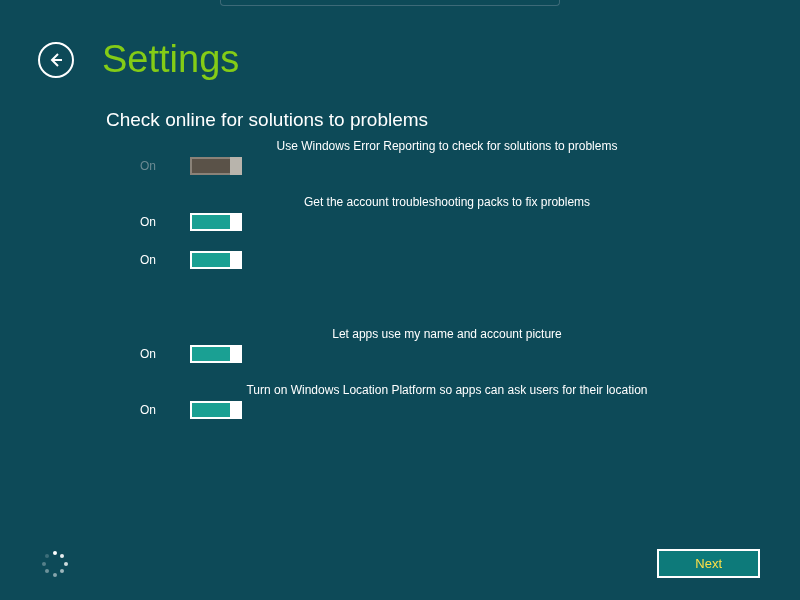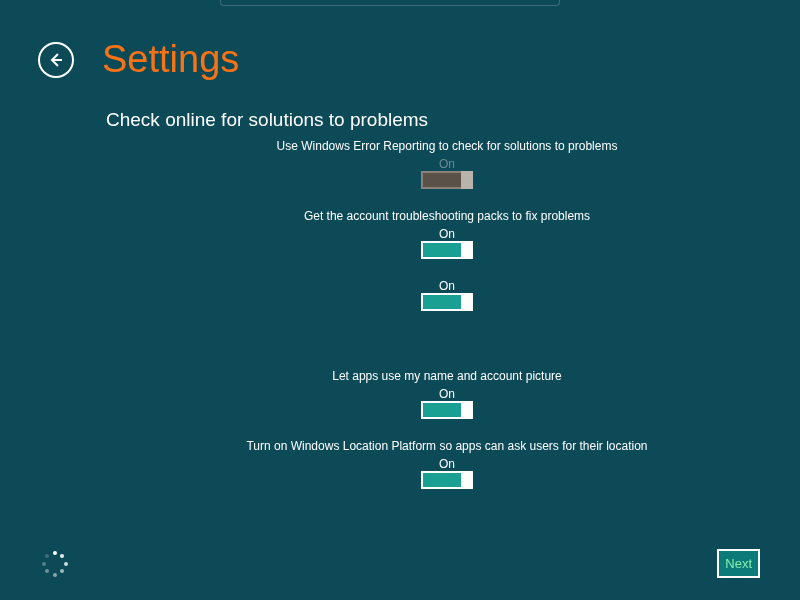--- a/index.html
+++ b/index.html
@@ -25,21 +25,21 @@
       display: flex;
       align-items: center;
       justify-content: center;
       cursor: pointer;
       margin-right: 28px;
     }
     .back-btn svg { display: block; }
     .title {
       font-size: 38px;
       font-weight: 200;
-      color: #f97316;
+      color: #84cc16;
     }
     .content {
       padding: 28px 12px 0 106px;
     }
     .section-heading {
       font-size: 19px;
       font-weight: 300;
       color: #ffffff;
       margin-bottom: 8px;
     }
@@ -48,21 +48,20 @@
       text-align: center;
     }
     .setting-desc {
       font-size: 12px;
       color: #ffffff;
       margin-bottom: 4px;
     }
     .setting-row {
       display: flex;
       align-items: center;
-      flex-direction: column;
     }
     .setting-state {
       font-size: 12px;
       width: 84px;
     }
     .state-on { color: #ffffff; }
     .state-disabled { color: #6b8a92; }
     .toggle {
       width: 52px;
       height: 18px;
@@ -111,23 +110,23 @@
     .spinner span {
       position: absolute;
       width: 4px;
       height: 4px;
       background: #ffffff;
       border-radius: 50%;
     }
     .next-btn {
       border: 2px solid #ffffff;
       background: #0d7a7a;
-      color: #86efac;
+      color: #fde047;
       font-size: 13px;
-      padding: 5px 6px;
+      padding: 5px 36px;
       cursor: pointer;
       font-family: inherit;
     }
     .top-decoration {
       position: absolute;
       top: 0;
       left: 220px;
       width: 340px;
       height: 6px;
       border: 1px solid #3d6a78;

